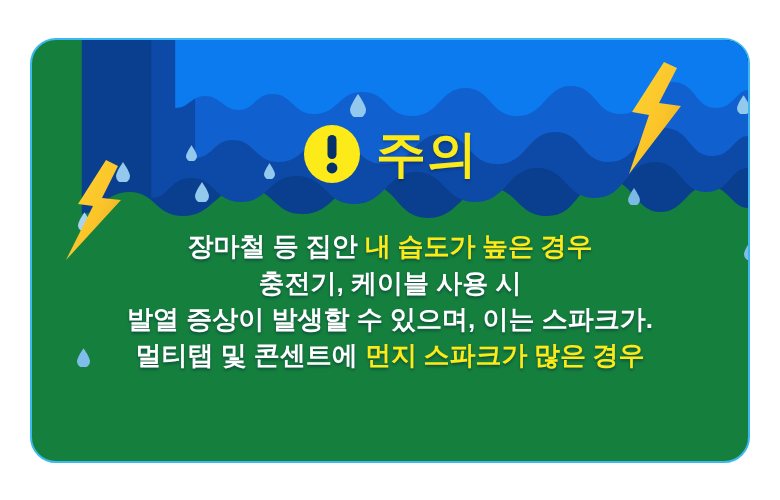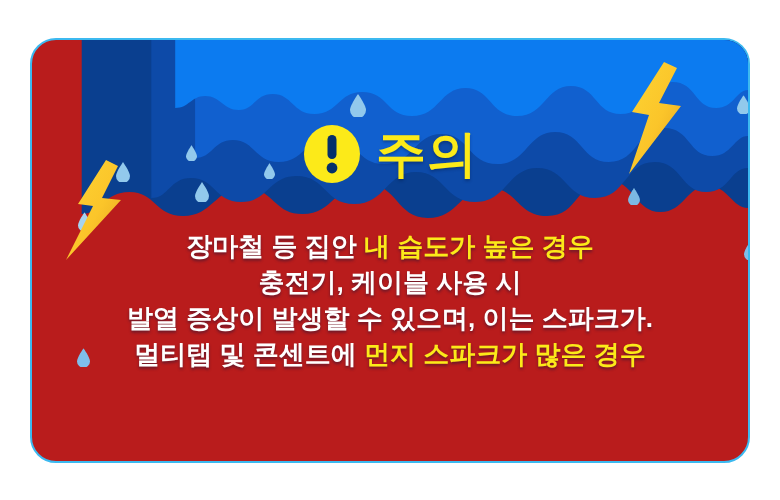--- a/index.html
+++ b/index.html
@@ -7,21 +7,21 @@
     width:780px;height:500px;overflow:hidden;
     background:#ffffff;
     font-family:"Liberation Sans","DejaVu Sans",sans-serif;
   }
   .stage{position:relative;width:780px;height:500px;background:#fff;}
 
   
   .card{
     position:absolute;left:30px;top:38px;width:720px;height:425px;
     border-radius:26px;
-    background:#b91c1c;
+    background:#15803d;
     border:2px solid #3cb9f0;
     box-sizing:border-box;
     overflow:hidden;
   }
 
   
   .cloudlayer{position:absolute;left:0;top:0;width:100%;display:block;}
 
   
   .drop{position:absolute;}
@@ -48,21 +48,21 @@
   
   .bodytext{
     position:absolute;left:0;right:0;top:188px;
     text-align:center;z-index:12;
   }
   .line{
     font-size:26px;font-weight:bold;color:#ffffff;
     line-height:36px;white-space:nowrap;
     text-shadow:0 2px 3px rgba(0,20,60,.45);
   }
-  .hl{color:#fcea19;}
+  .hl{color:#fcea19;font-family:Liberation Serif, serif;}
 </style>
 </head>
 <body>
 
 <div class="stage">
 
   <div class="card">
 
     <svg class="cloudlayer" viewBox="0 0 720 260" width="720" height="260" preserveAspectRatio="none">
       <path fill="#0a3f8f" d="

